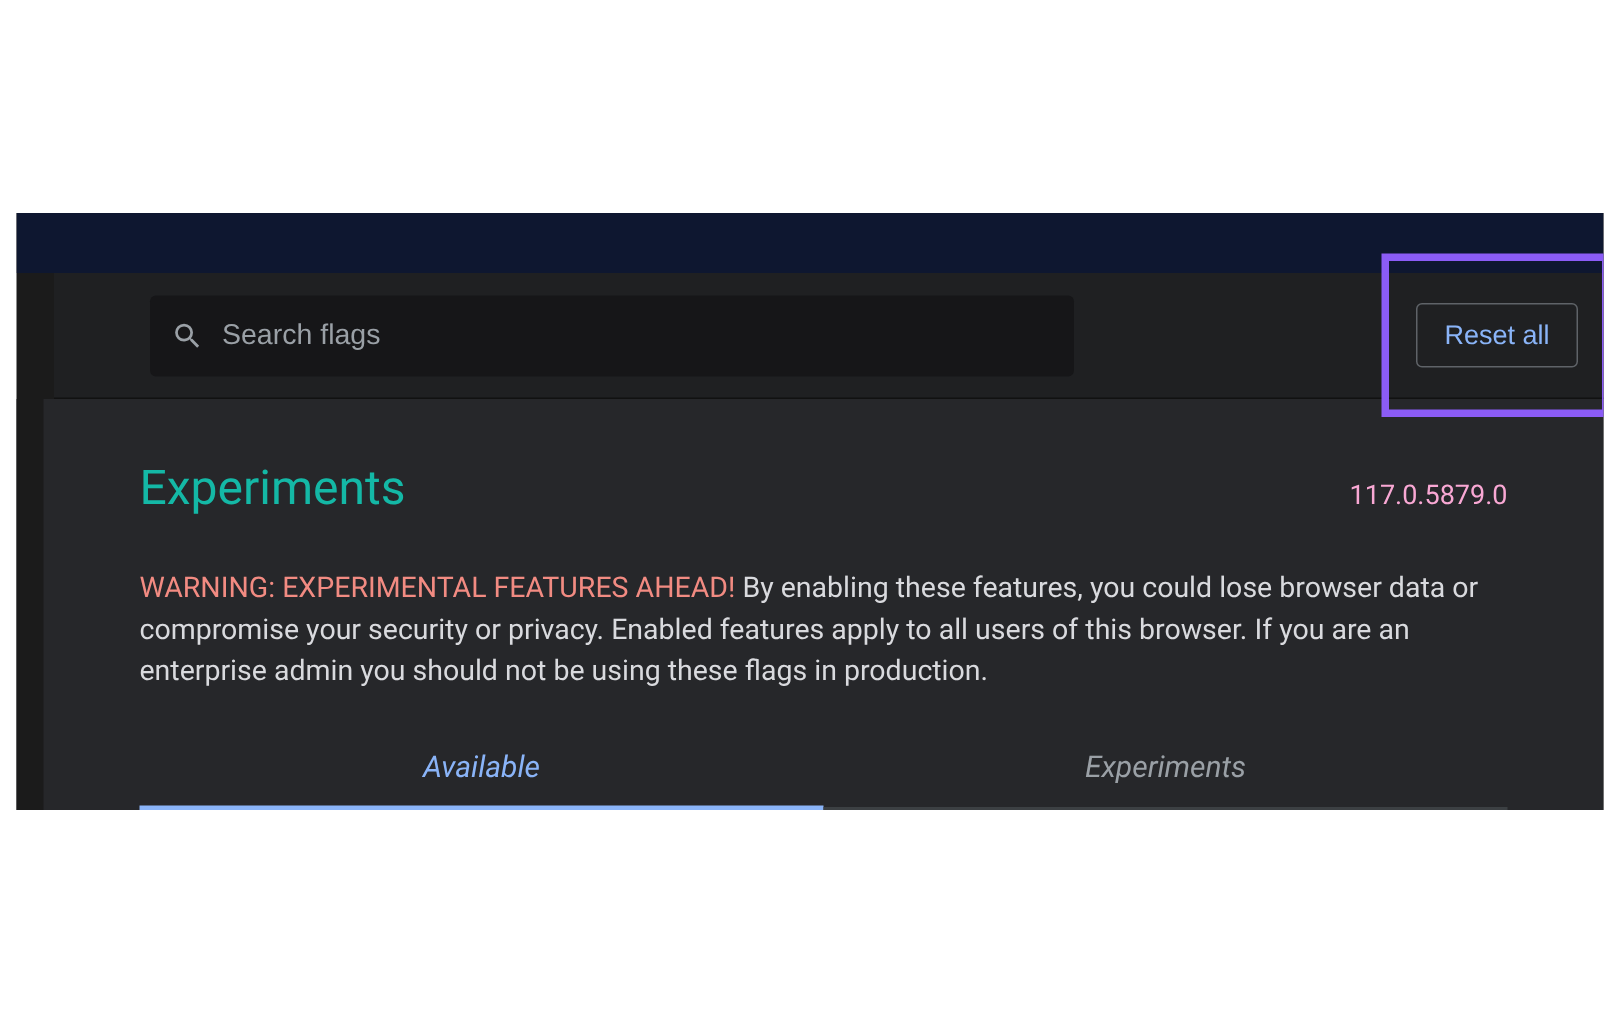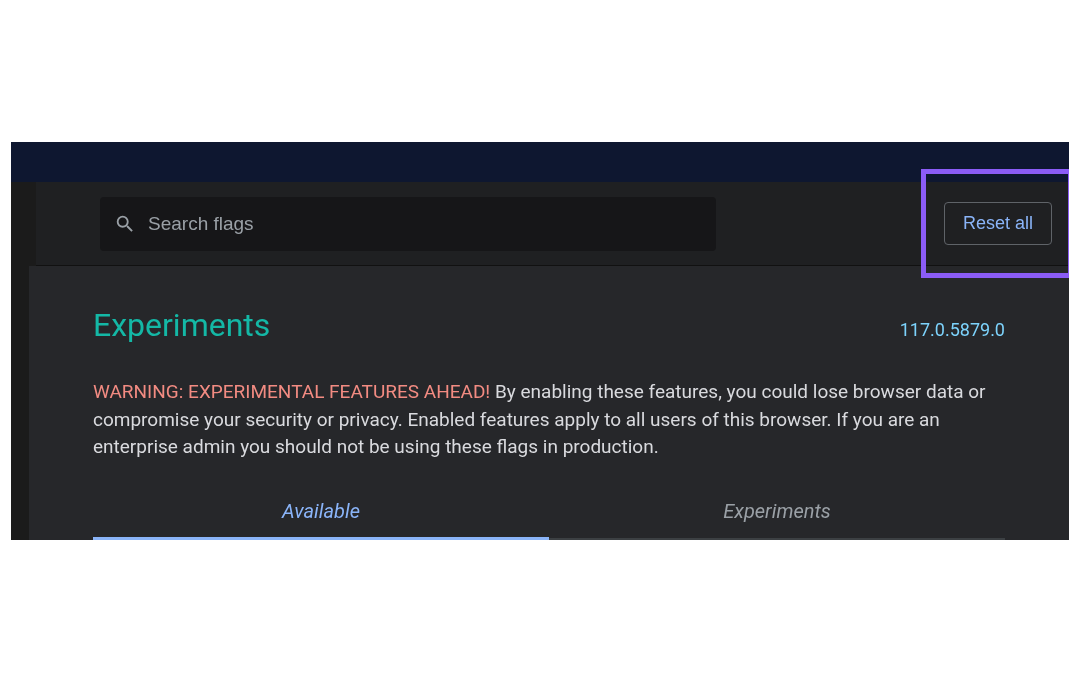--- a/index.html
+++ b/index.html
@@ -99,21 +99,21 @@
       align-items: baseline;
       justify-content: space-between;
       padding-top: 40px;
     }
     .page-title {
       color: #14b8a6;
       font-size: 32px;
       font-weight: 400;
     }
     .version-text {
-      color: #7dd3fc;
+      color: #f9a8d4;
       font-size: 18px;
     }
     .warning-text {
       margin-top: 34px;
       font-size: 19px;
       line-height: 1.45;
       color: #d9dade;
     }
     .warning-prefix {
       color: #f28b82;

